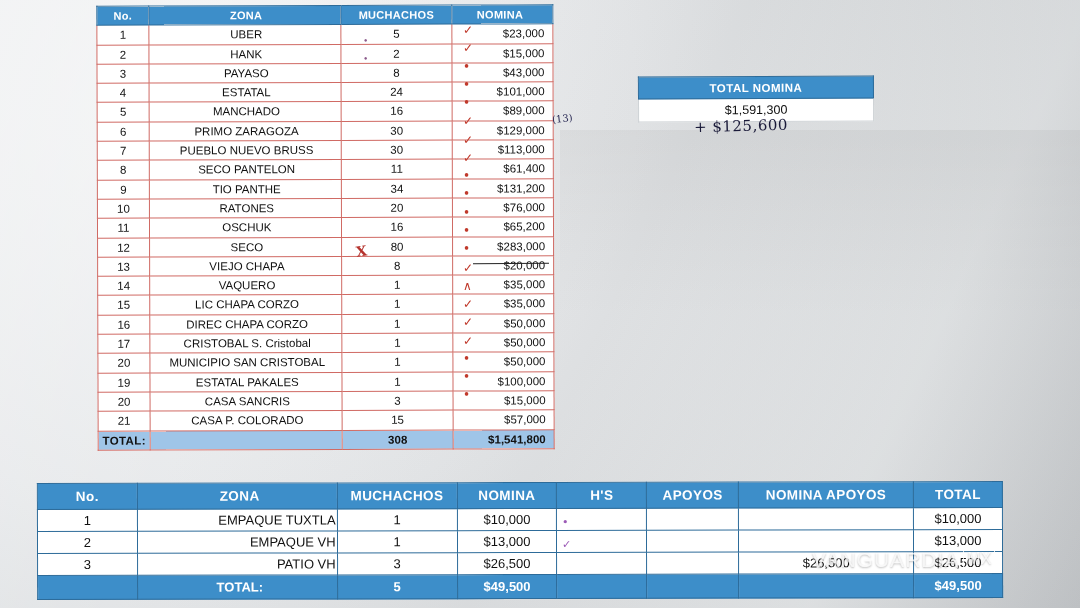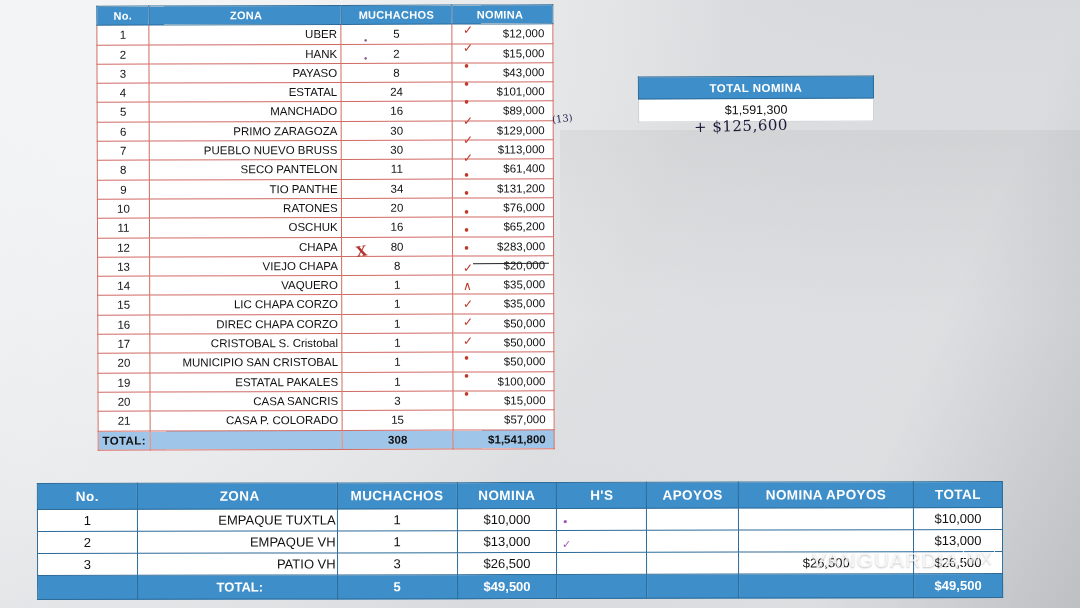--- a/index.html
+++ b/index.html
@@ -64,21 +64,21 @@
     background: #3d8ec9;
     color: #ffffff;
     font-weight: bold;
     text-align: center;
     letter-spacing: 0.3px;
     font-size: 11px;
     border: 1px solid #2d6b99;
     height: 19px;
   }
   .col-no    { width: 52px;  text-align: center; }
-  .col-zona  { width: 192px; text-align: right; padding-left: 6px !important; }
+  .col-zona  { width: 192px; text-align: center; padding-left: 6px !important; }
   .col-much  { width: 112px; text-align: center; }
   .col-nom   { width: 101px; text-align: right; padding-right: 8px !important; }
 
   .table-main tfoot td {
     background: #9fc5e8;
     font-weight: bold;
     border: 1px solid #d06a64;
   }
   .table-main tfoot .tot-label { text-align: center; letter-spacing: .4px; }
 
@@ -257,21 +257,21 @@
       <th class="col-zona">ZONA</th>
       <th class="col-much">MUCHACHOS</th>
       <th class="col-nom">NOMINA</th>
     </tr>
   </thead>
   <tbody>
     <tr>
         <td class="col-no">1</td>
         <td class="col-zona">UBER</td>
         <td class="col-much">5</td>
-        <td class="col-nom">$12,000</td>
+        <td class="col-nom">$23,000</td>
       </tr>
     <tr>
         <td class="col-no">2</td>
         <td class="col-zona">HANK</td>
         <td class="col-much">2</td>
         <td class="col-nom">$15,000</td>
       </tr>
     <tr>
         <td class="col-no">3</td>
         <td class="col-zona">PAYASO</td>
@@ -321,21 +321,21 @@
         <td class="col-nom">$76,000</td>
       </tr>
     <tr>
         <td class="col-no">11</td>
         <td class="col-zona">OSCHUK</td>
         <td class="col-much">16</td>
         <td class="col-nom">$65,200</td>
       </tr>
     <tr>
         <td class="col-no">12</td>
-        <td class="col-zona">CHAPA</td>
+        <td class="col-zona">SECO</td>
         <td class="col-much">80</td>
         <td class="col-nom">$283,000</td>
       </tr>
     <tr>
         <td class="col-no">13</td>
         <td class="col-zona">VIEJO CHAPA</td>
         <td class="col-much">8</td>
         <td class="col-nom">$20,000</td>
       </tr>
     <tr>

